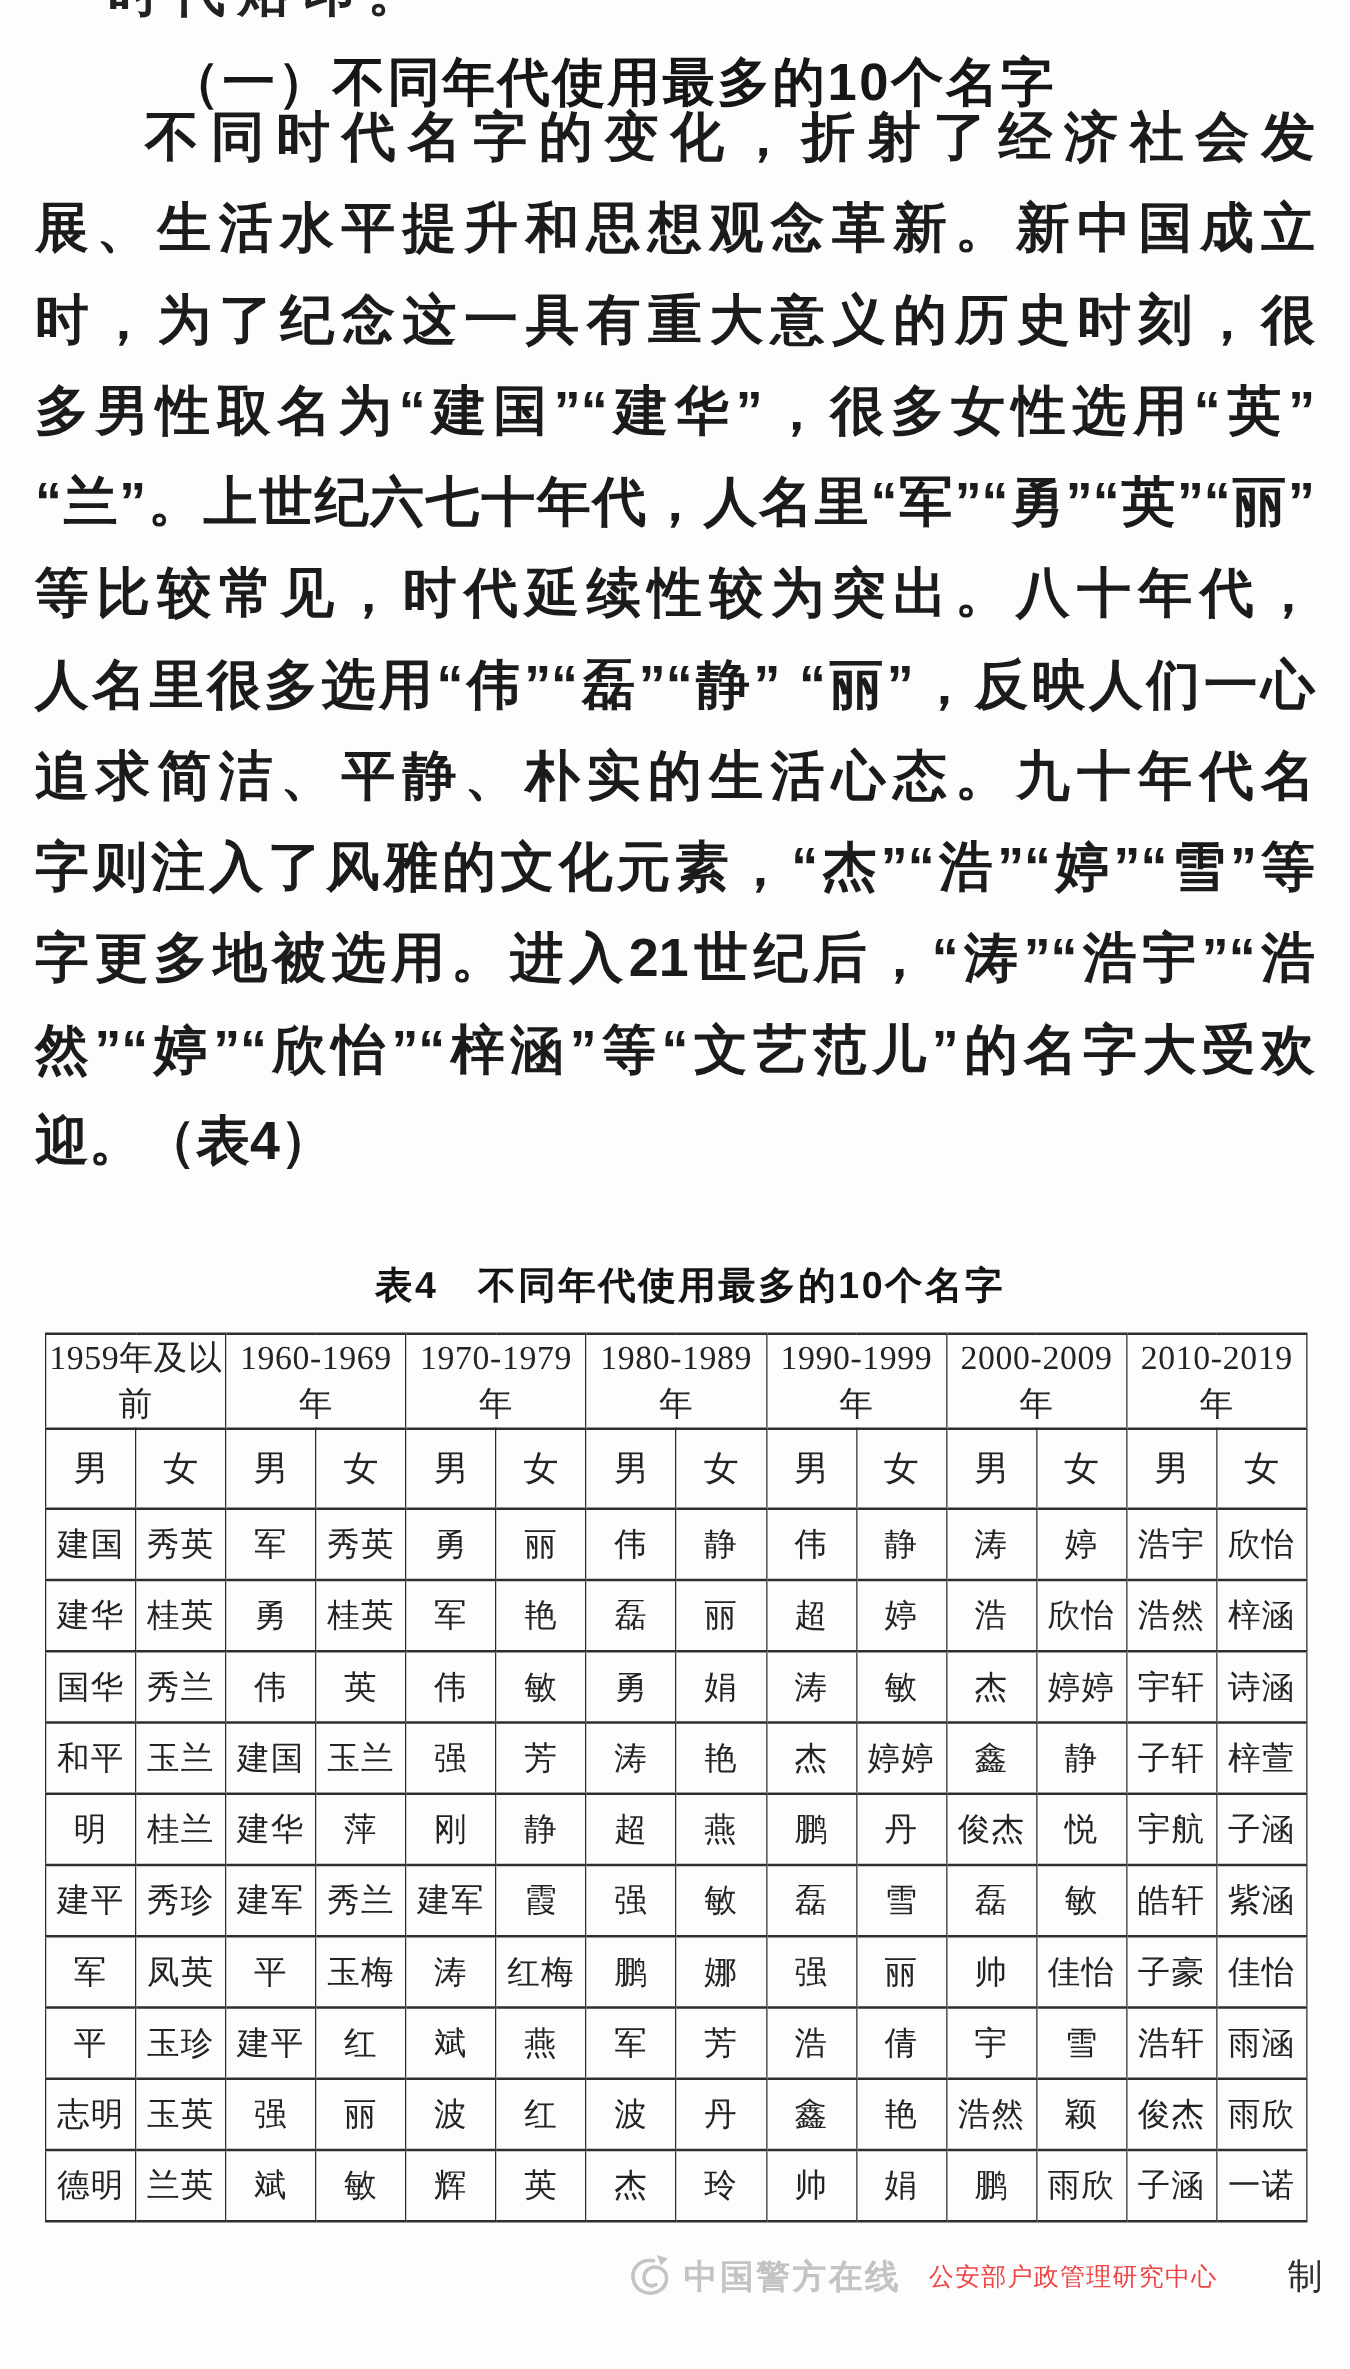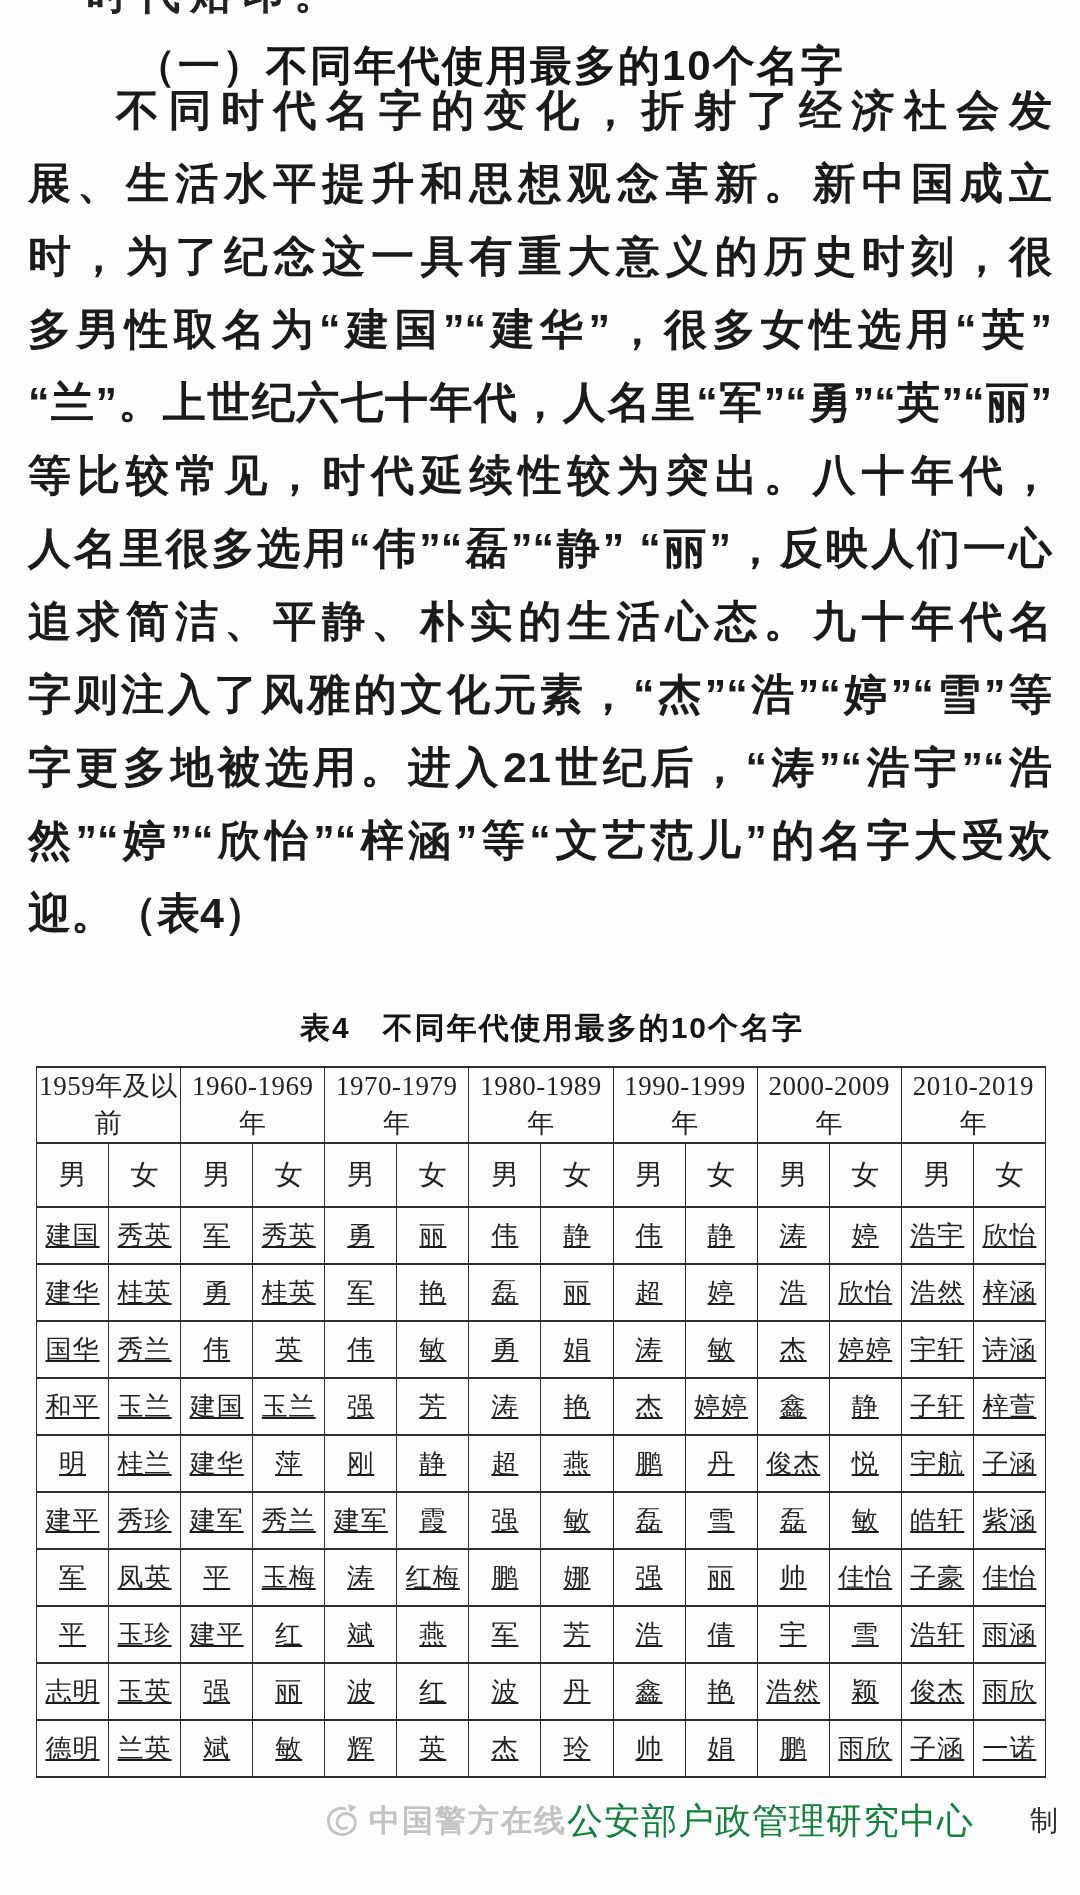--- a/index.html
+++ b/index.html
@@ -59,39 +59,40 @@
     font-family:"Liberation Serif", serif;
     color:#232323;overflow:hidden;
   }
   tr.group-row{height:72px;}
   th.group-th{
     font-size:27px;font-weight:400;line-height:37px;
     white-space:pre-line;letter-spacing:0.5px;
   }
   tr.gender-row{height:64px;}
   th.gender-th{font-size:28px;font-weight:400;}
-  tbody tr{height:57px;text-decoration:underline;}
+  tbody tr{height:57px;}
   tbody td{font-size:26px;letter-spacing:1px;}
 
   .footer{
     position:absolute;top:1799px;right:22px;height:44px;
     display:flex;align-items:center;white-space:nowrap;
   }
   .watermark{
     display:flex;align-items:center;
     color:#c3c3c3;filter:blur(0.5px);
   }
   .watermark svg{display:block;margin-right:8px;}
   .watermark-text{
-    font-size:31px;font-weight:700;letter-spacing:2px;
+    font-size:27px;font-weight:700;letter-spacing:2px;
     font-family:"Liberation Sans", sans-serif;
   }
   .credit{
+    margin-left:22px;
     font-family:"Liberation Serif", serif;
-    font-size:36px;color:#15803d;letter-spacing:1px;
+    font-size:20px;color:#ef4444;letter-spacing:1px;
   }
   .maker{
     margin-left:56px;
     font-family:"Liberation Serif", serif;
     font-size:28px;color:#2d2d2d;
   }
 </style>
 </head>
 <body>
 

